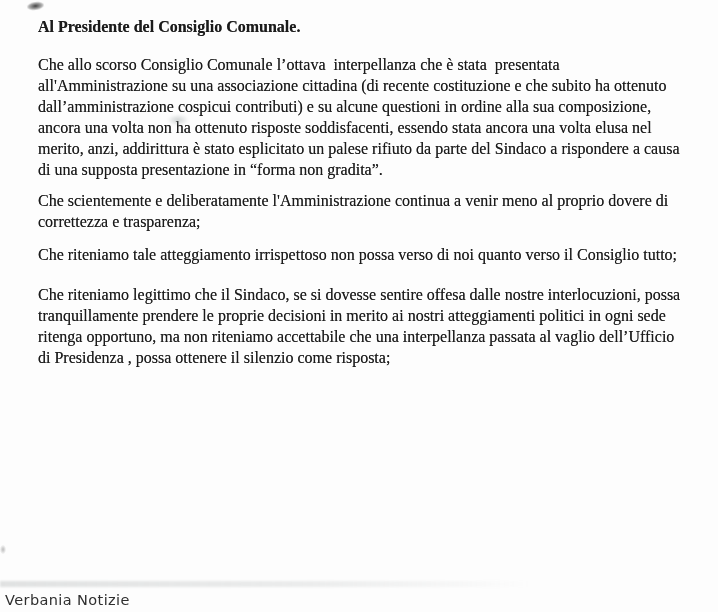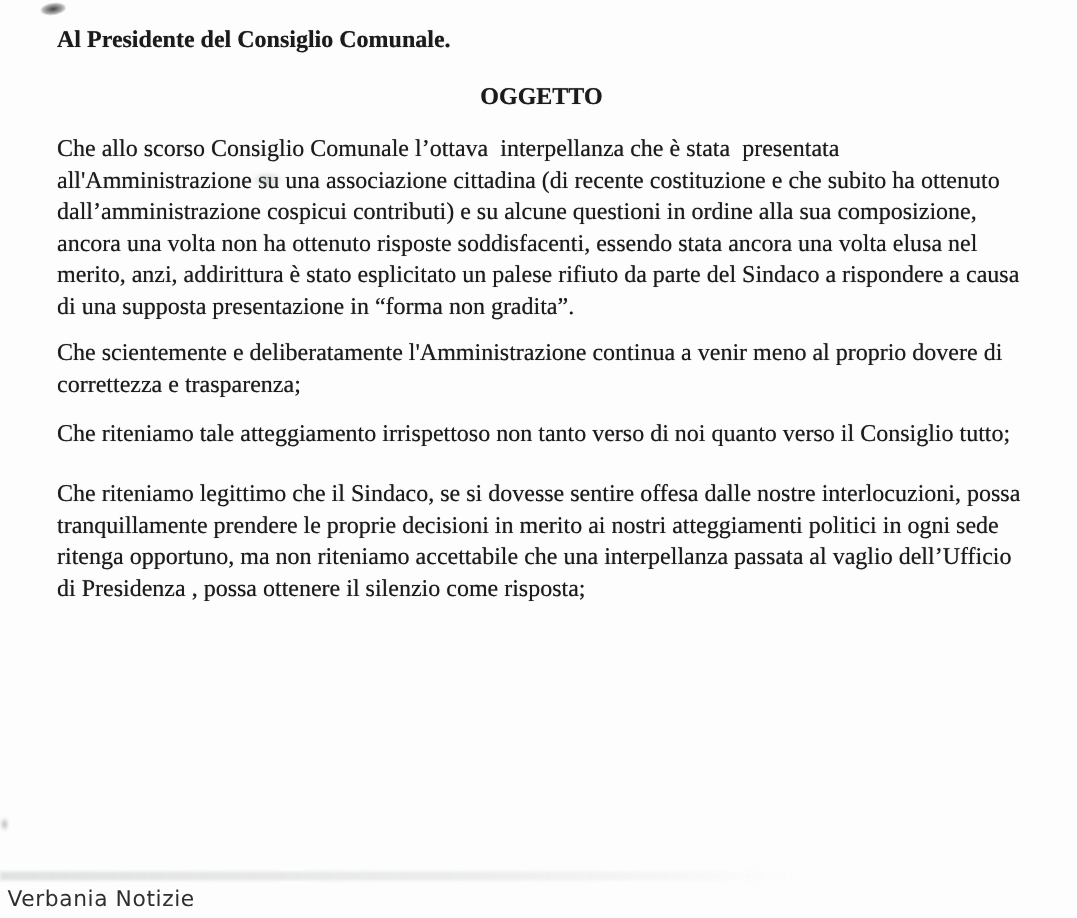--- a/index.html
+++ b/index.html
@@ -78,35 +78,34 @@
 </style>
 </head>
 <body>
 
 <div class="scan-page">
 
   <div class="doc-content">
     <h1 class="bold salutation">Al Presidente del Consiglio Comunale.</h1>
 
 
-    <h2 class="bold center oggetto-head">OGGETTO</h2>
 
 
 
     <p class="para-1">Che allo scorso Consiglio Comunale l’ottava  interpellanza che è stata  presentata
 all'Amministrazione su una associazione cittadina (di recente costituzione e che subito ha ottenuto
 dall’amministrazione cospicui contributi) e su alcune questioni in ordine alla sua composizione,
 ancora una volta non ha ottenuto risposte soddisfacenti, essendo stata ancora una volta elusa nel
 merito, anzi, addirittura è stato esplicitato un palese rifiuto da parte del Sindaco a rispondere a causa
 di una supposta presentazione in “forma non gradita”.</p>
 
     <p class="para-2">Che scientemente e deliberatamente l'Amministrazione continua a venir meno al proprio dovere di
 correttezza e trasparenza;</p>
 
-    <p class="para-3">Che riteniamo tale atteggiamento irrispettoso non tanto verso di noi quanto verso il Consiglio tutto;</p>
+    <p class="para-3">Che riteniamo tale atteggiamento irrispettoso non possa verso di noi quanto verso il Consiglio tutto;</p>
 
 
     <p class="para-5">Che riteniamo legittimo che il Sindaco, se si dovesse sentire offesa dalle nostre interlocuzioni, possa
 tranquillamente prendere le proprie decisioni in merito ai nostri atteggiamenti politici in ogni sede
 ritenga opportuno, ma non riteniamo accettabile che una interpellanza passata al vaglio dell’Ufficio
 di Presidenza , possa ottenere il silenzio come risposta;</p>
   </div>
 
   <div class="artifact speck-top-left"></div>
   <div class="artifact smudge-mid"></div>

